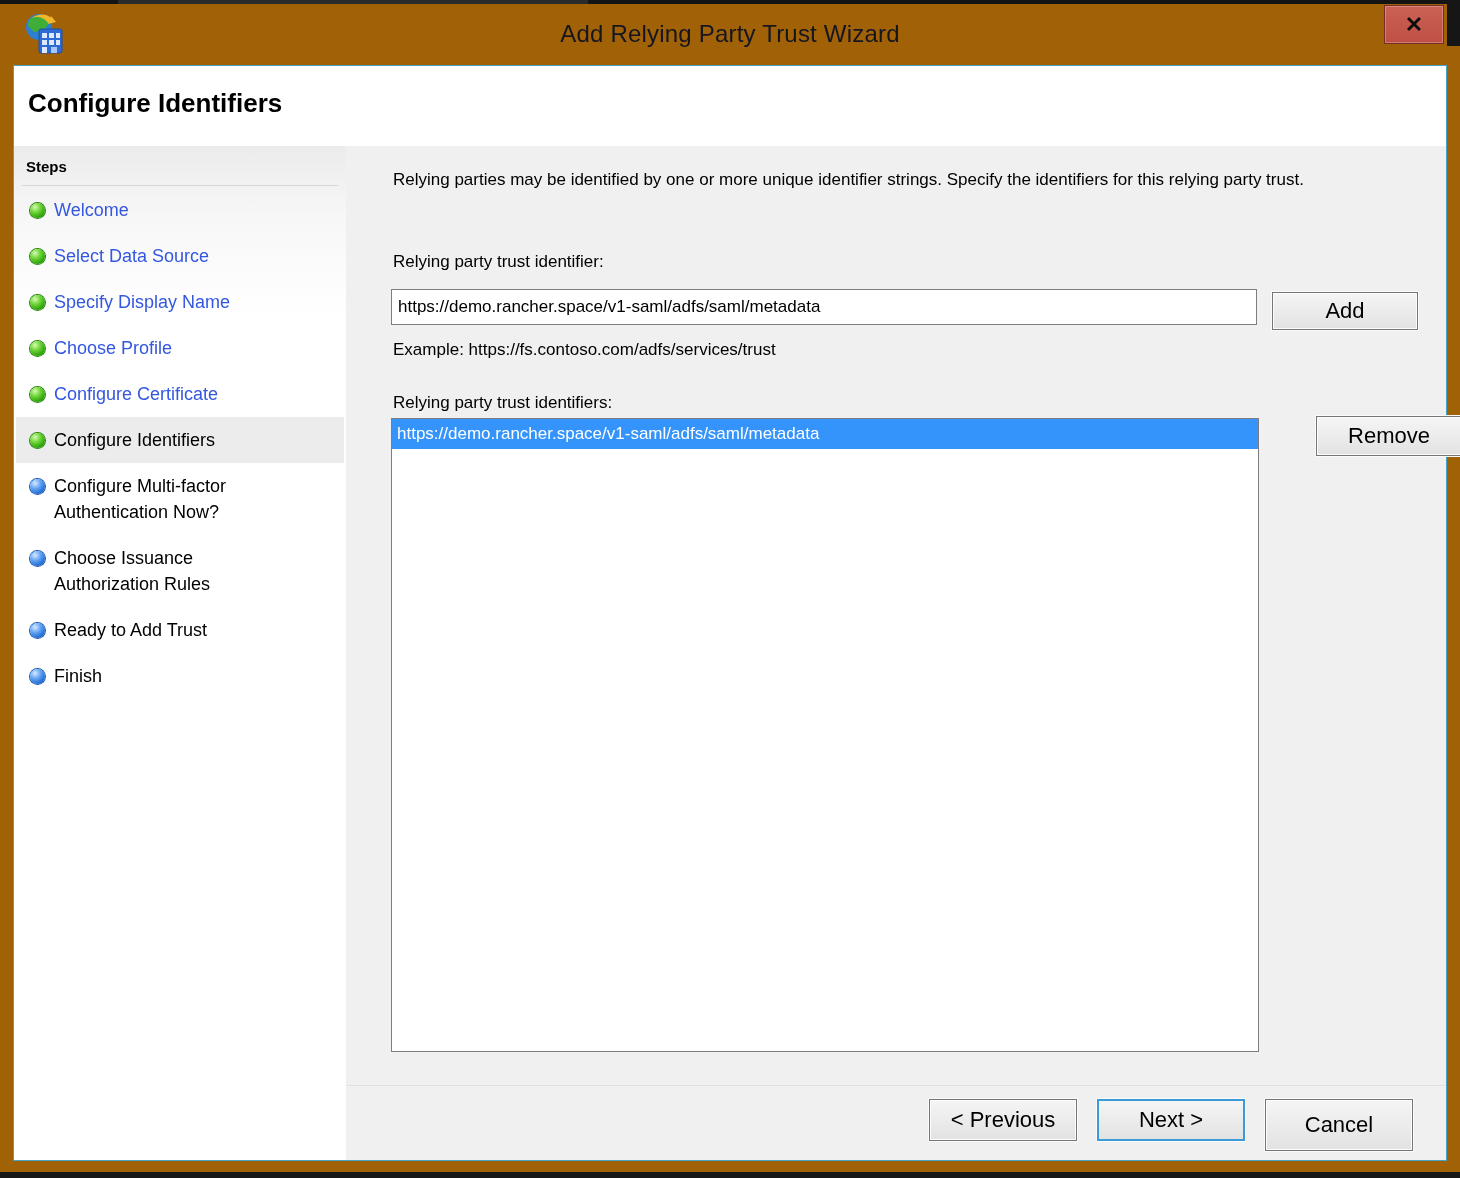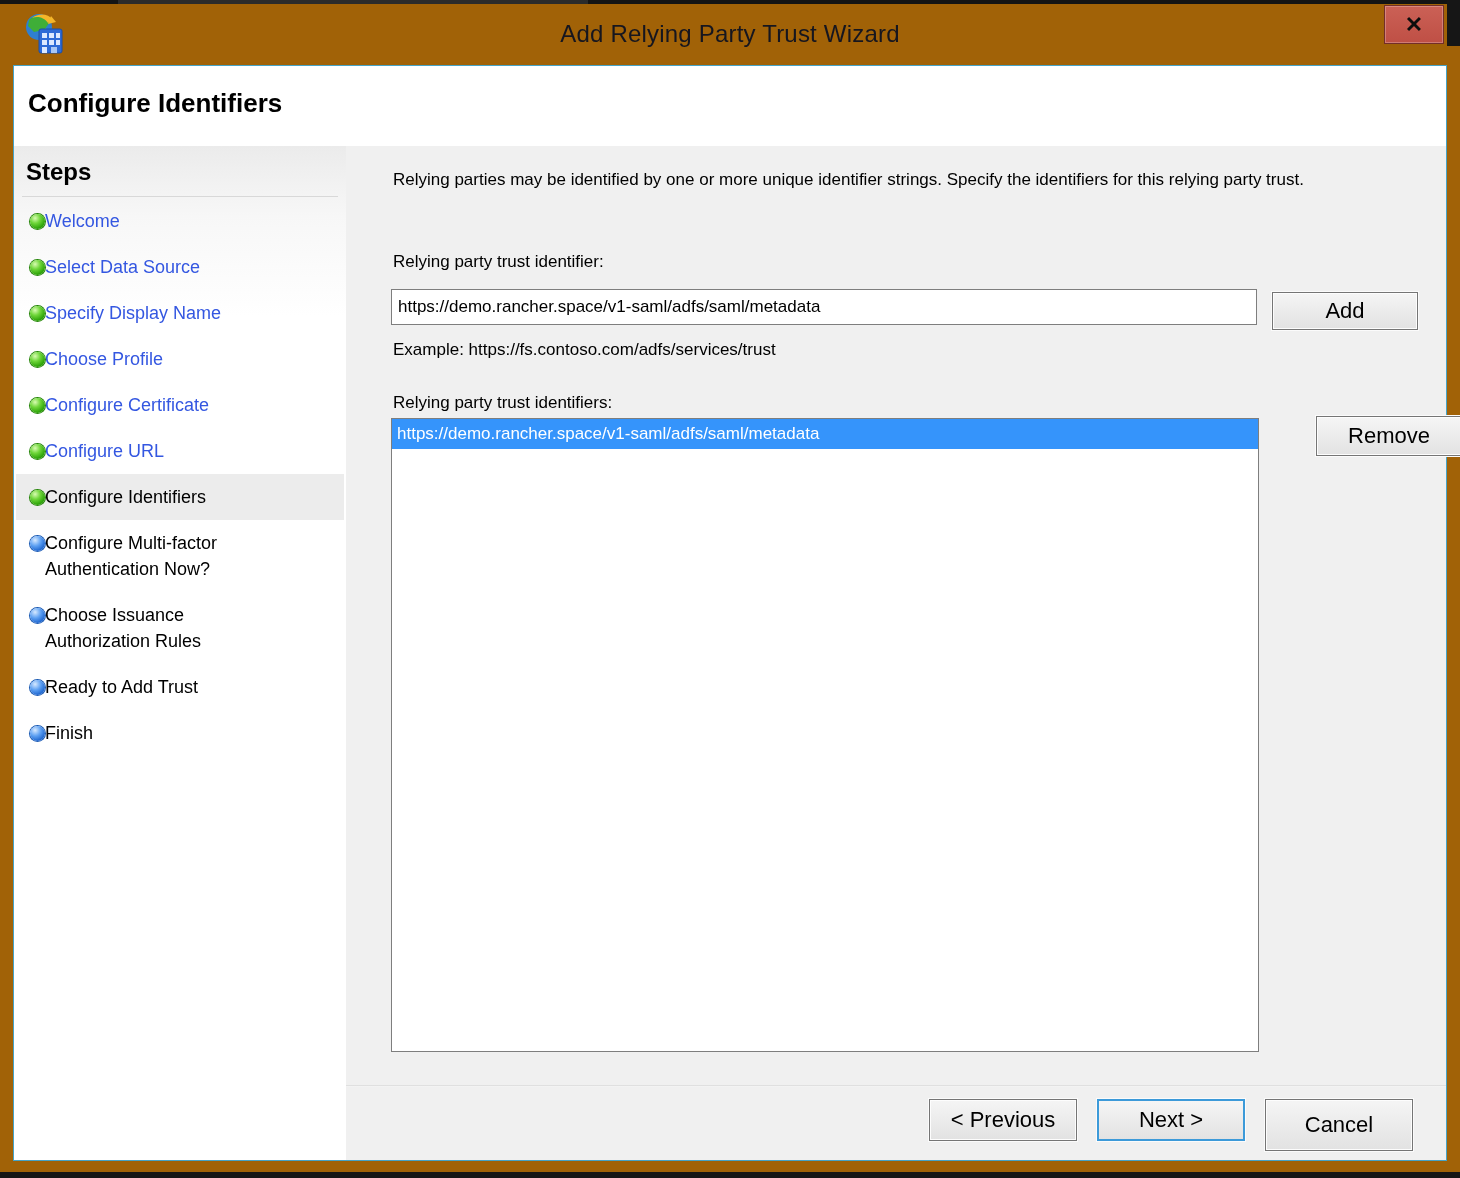--- a/index.html
+++ b/index.html
@@ -41,25 +41,25 @@
   }
   .header-band{position:absolute;left:0;top:0;right:0;height:80px;background:#fff;}
   .page-heading{position:absolute;left:14px;top:22px;font-size:26px;font-weight:700;color:#000;}
   
   .sidebar{
     position:absolute;left:0;top:80px;width:332px;bottom:0;
     background:linear-gradient(180deg,#ebebeb 0px,#f7f7f7 70px,#ffffff 170px);
   }
   .steps-title{
     margin:0 8px;padding:12px 2px 10px 4px;
-    font-size:24px;font-weight:700;border-bottom:1px solid #d8d8d8;
+    font-size:15px;font-weight:700;border-bottom:1px solid #d8d8d8;
   }
   .steps-list{list-style:none;margin:1px 0 0 0;padding:0;}
   .steps-list li{
-    display:flex;gap:0;align-items:flex-start;
+    display:flex;gap:9px;align-items:flex-start;
     padding:10px 6px 10px 14px;margin:0 2px;
     font-size:18px;line-height:26px;cursor:pointer;
   }
   .steps-list li.current{background:#ececec;cursor:default;}
   .steps-list li.upcoming{cursor:default;}
   .step-label{width:240px;}
   li.done .step-label{color:#3457e1;}
   li.current .step-label,li.upcoming .step-label{color:#000;}
   .bullet{
     flex:0 0 auto;width:15px;height:15px;border-radius:50%;margin-top:6px;
@@ -180,24 +180,20 @@
             <span class="step-label">Specify Display Name</span>
           </li>
           <li class="done">
             <span class="bullet done"></span>
             <span class="step-label">Choose Profile</span>
           </li>
           <li class="done">
             <span class="bullet done"></span>
             <span class="step-label">Configure Certificate</span>
           </li>
-          <li class="done">
-            <span class="bullet done"></span>
-            <span class="step-label">Configure URL</span>
-          </li>
           <li class="current">
             <span class="bullet current"></span>
             <span class="step-label">Configure Identifiers</span>
           </li>
           <li class="upcoming">
             <span class="bullet upcoming"></span>
             <span class="step-label">Configure Multi-factor Authentication Now?</span>
           </li>
           <li class="upcoming">
             <span class="bullet upcoming"></span>

